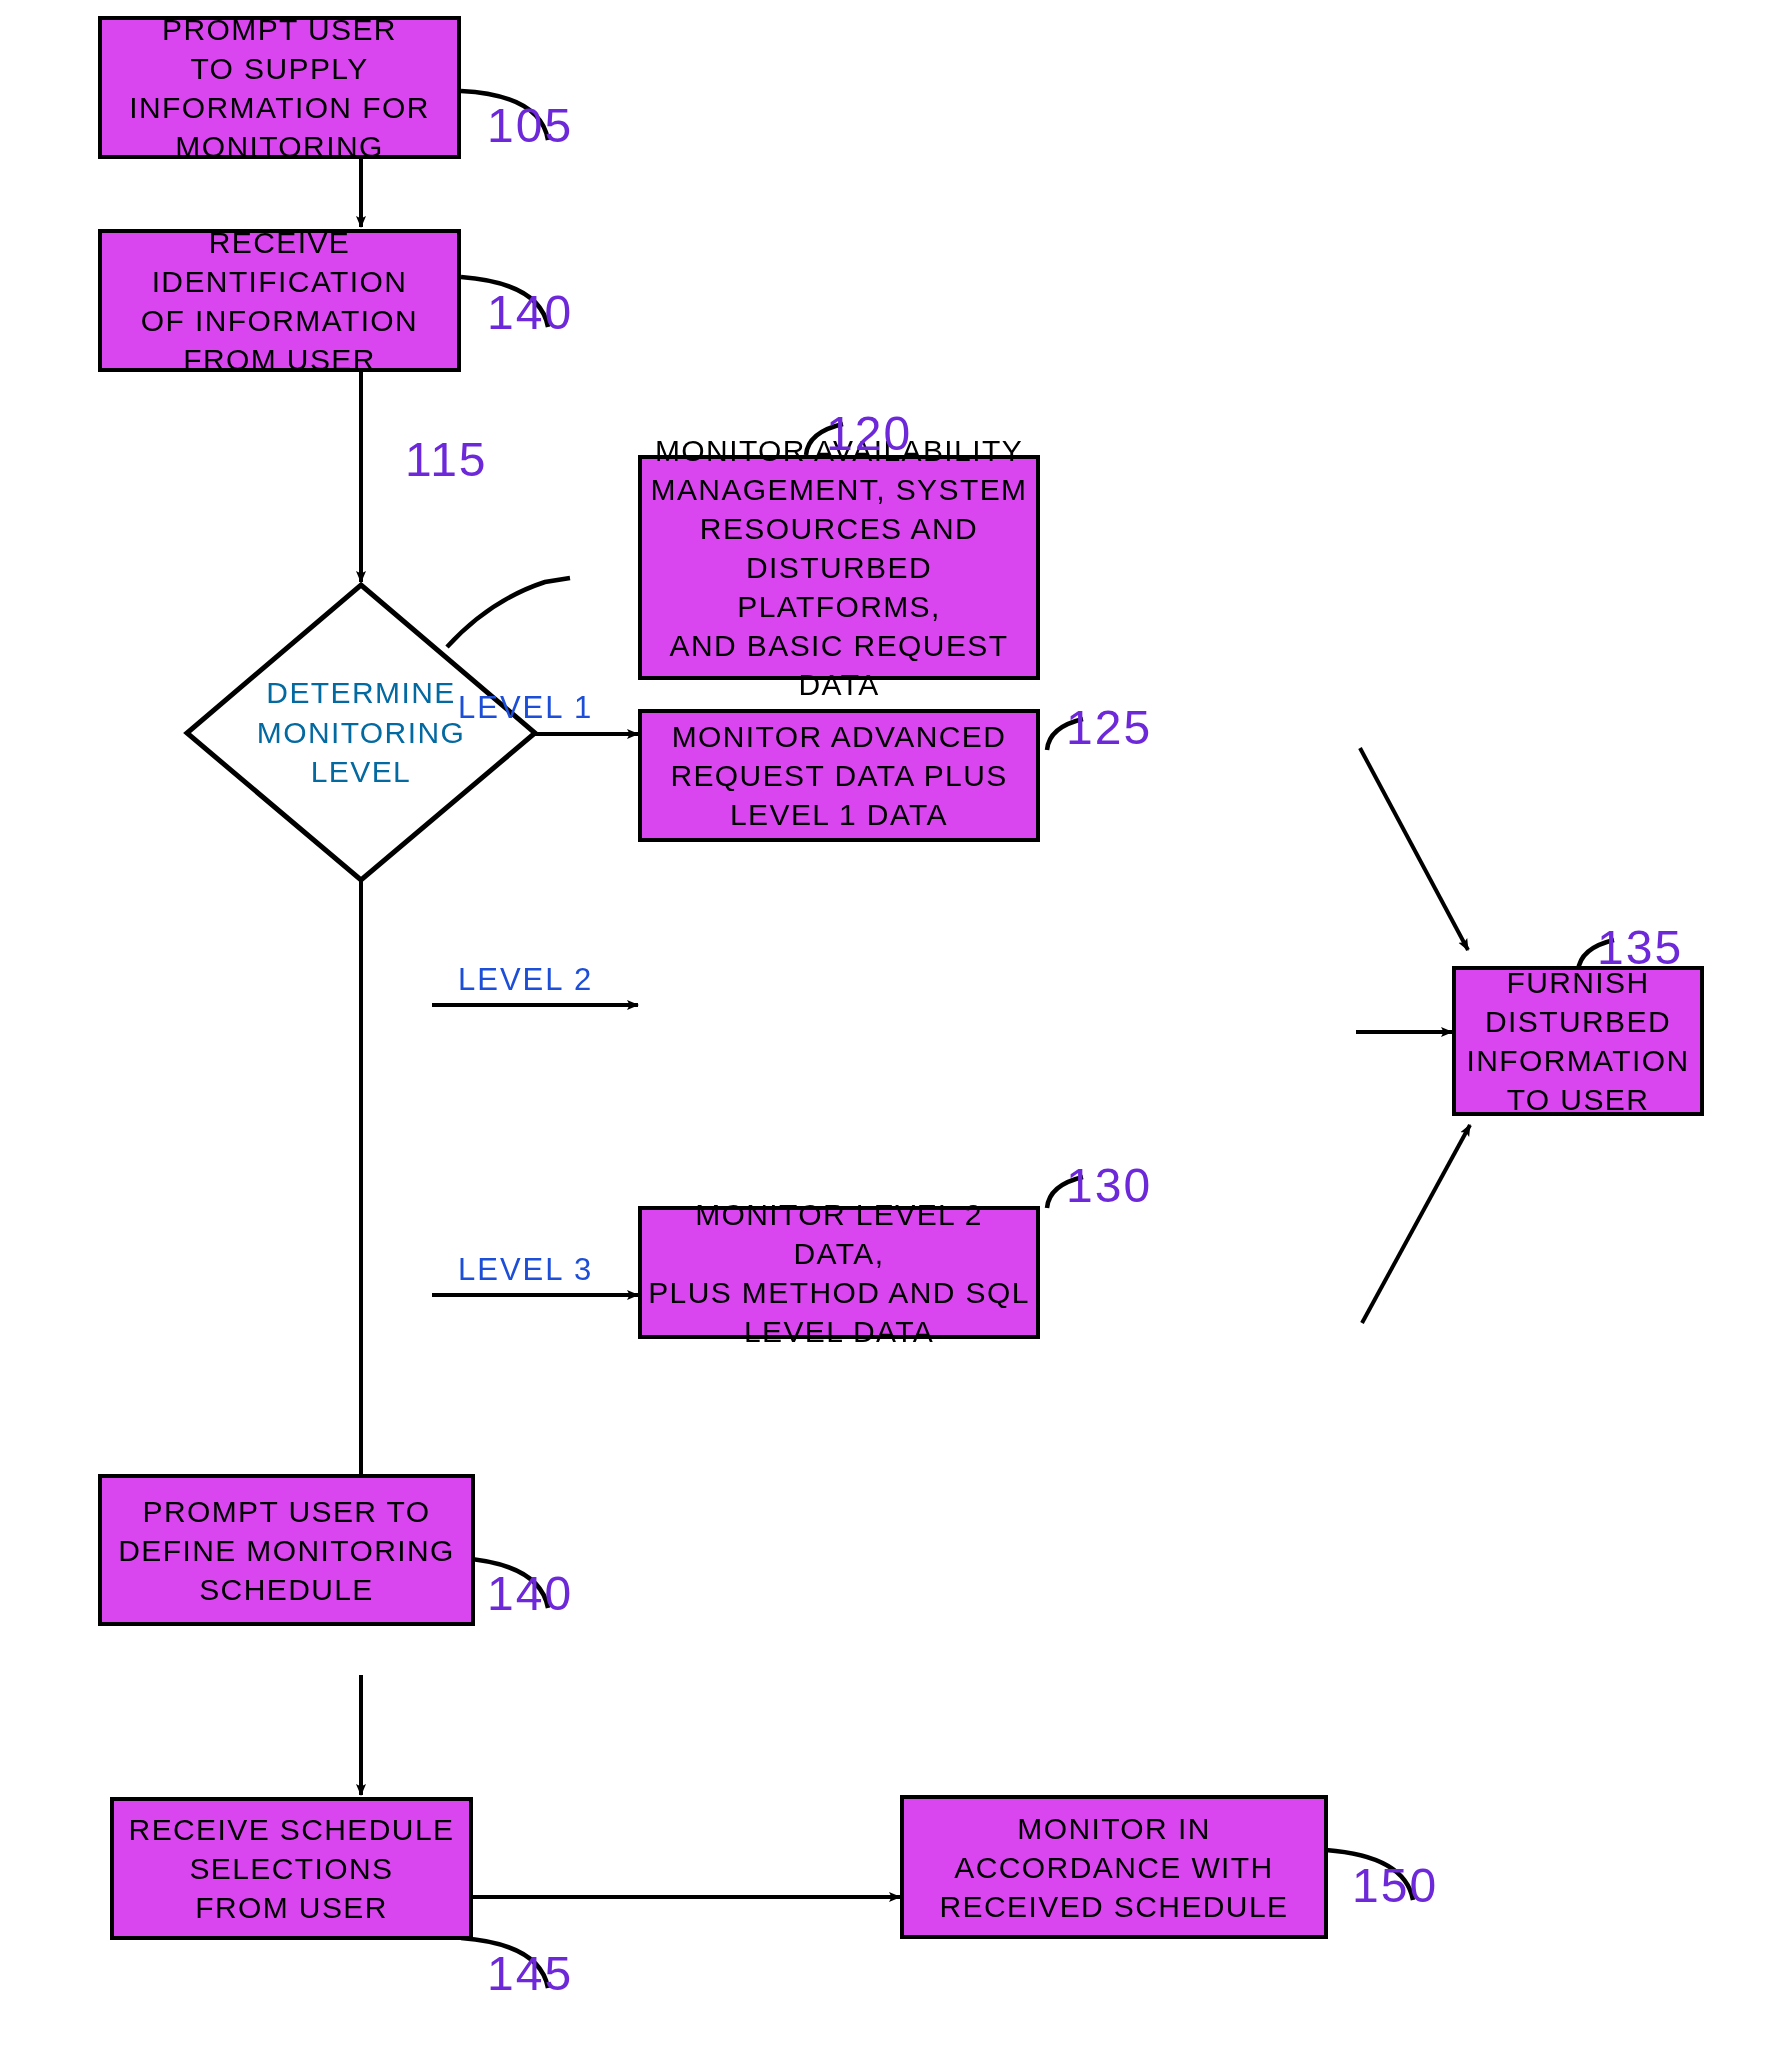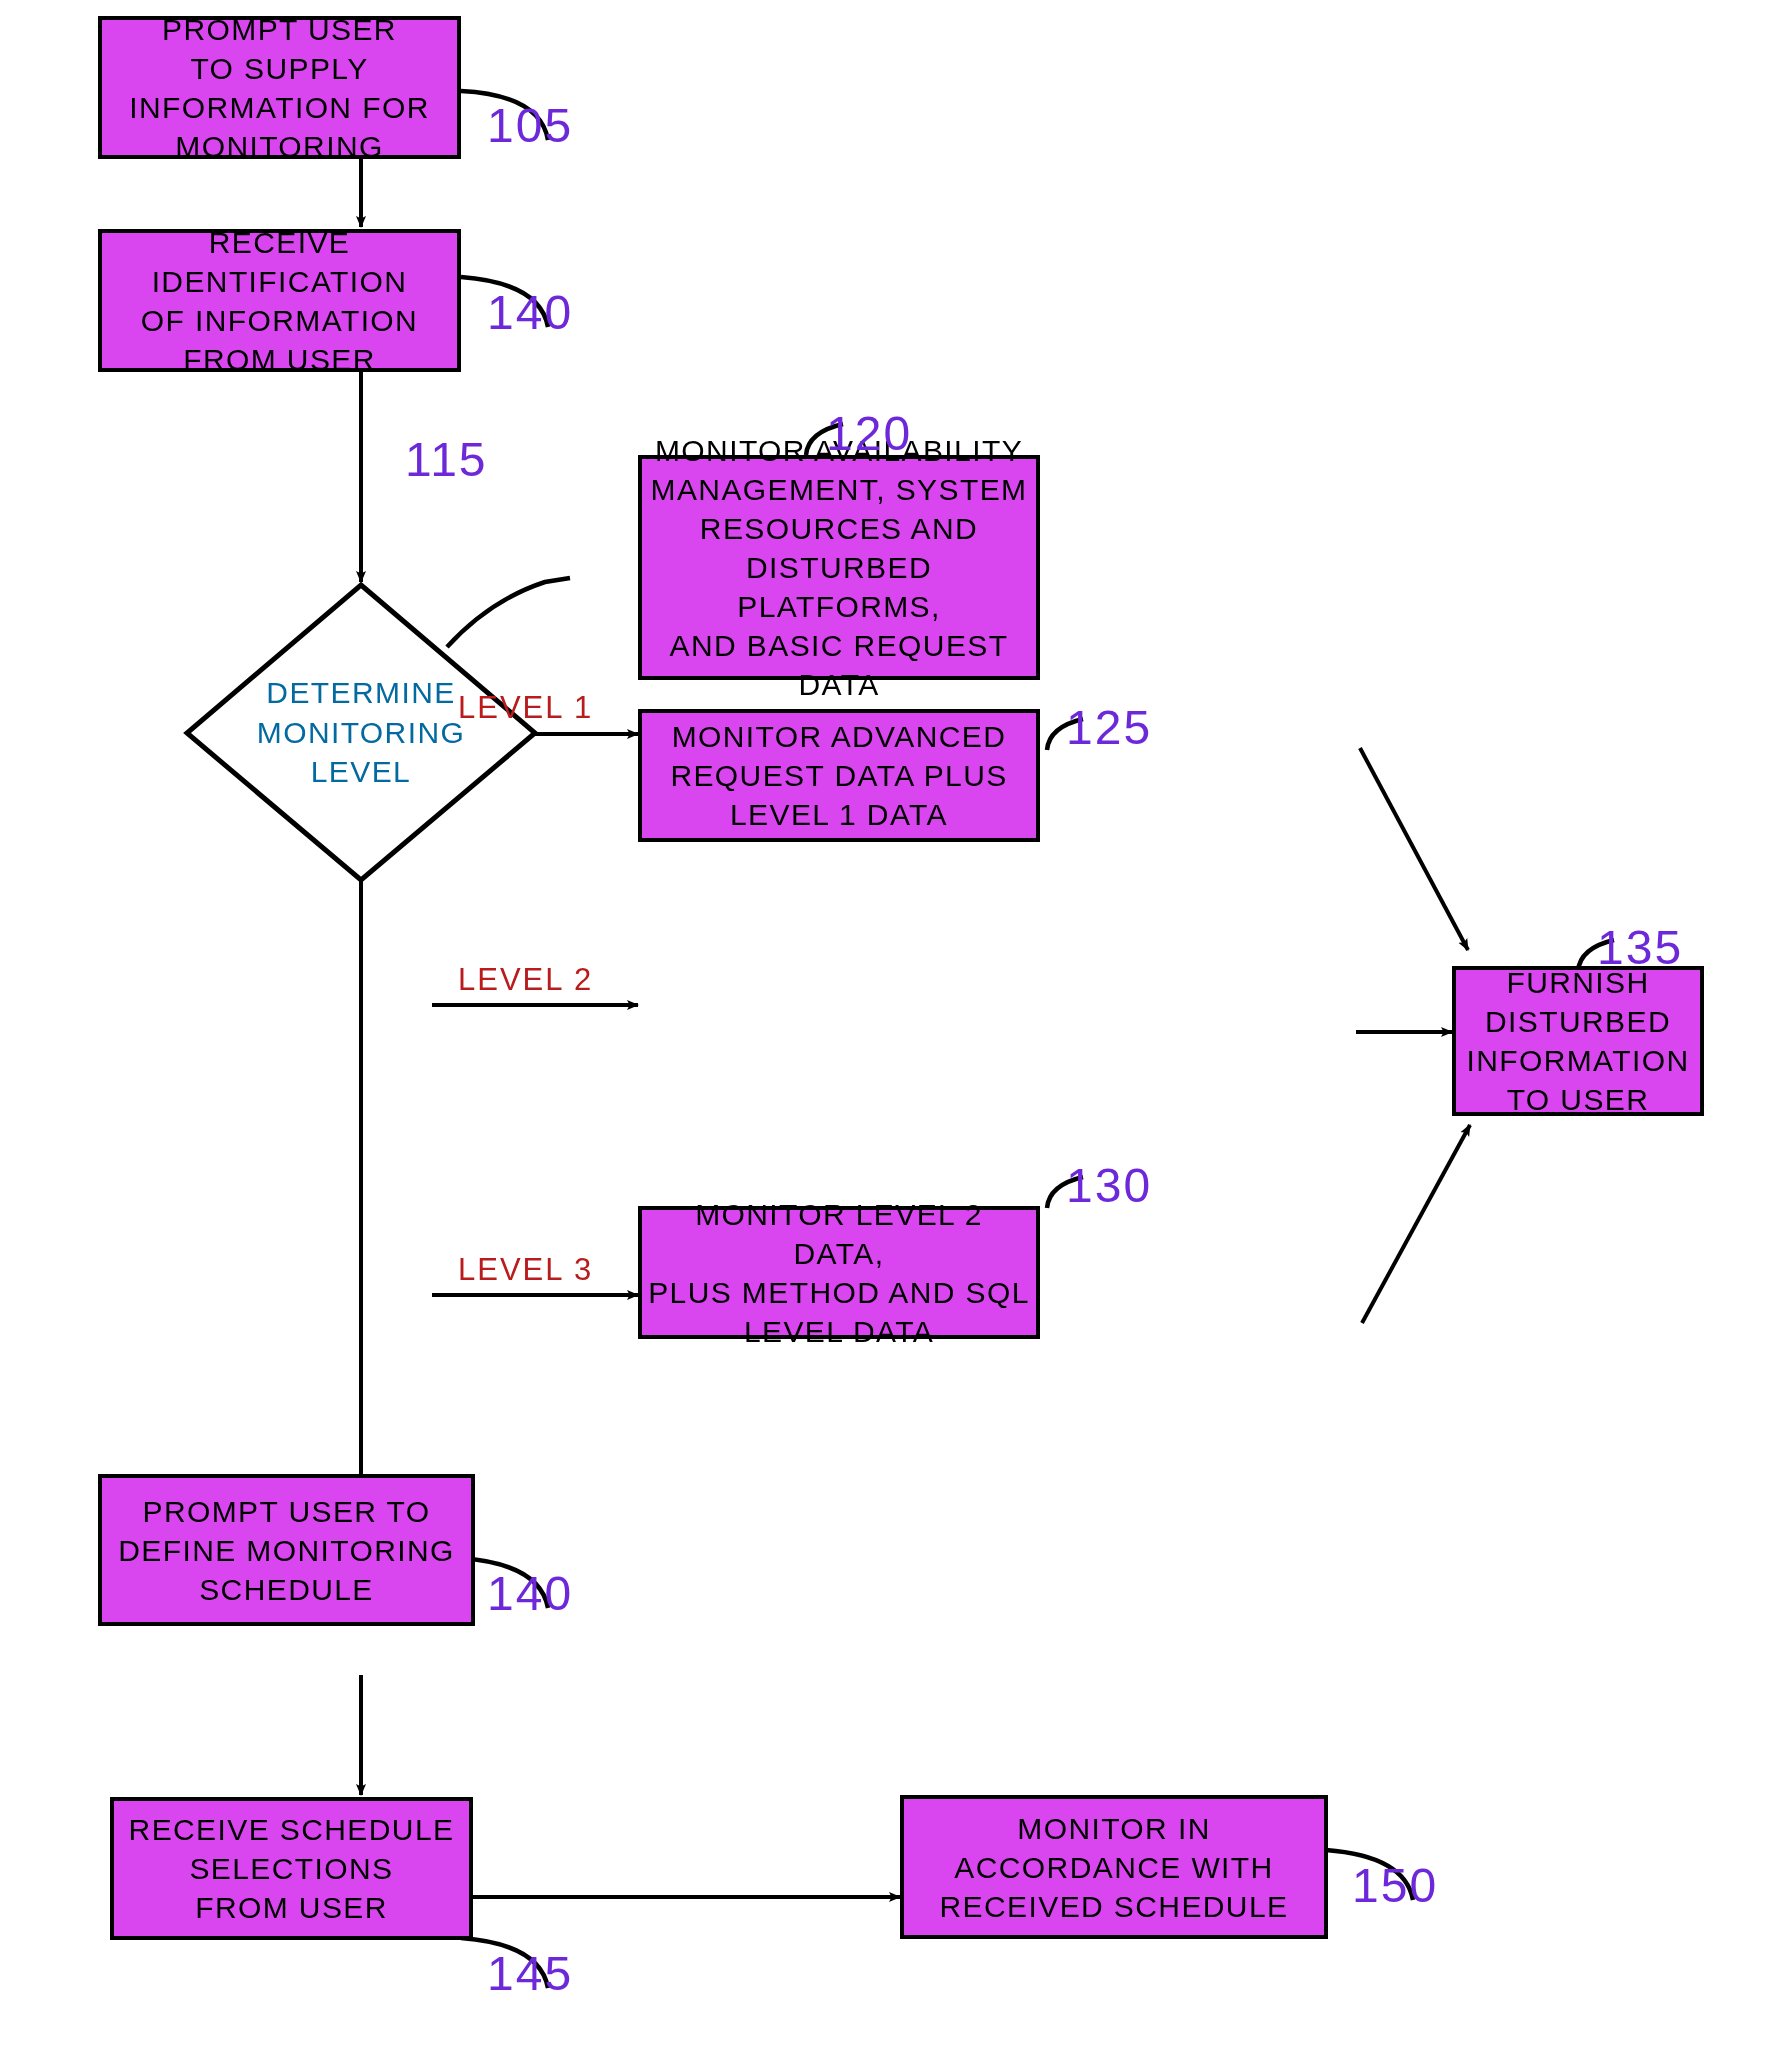--- a/index.html
+++ b/index.html
@@ -67,21 +67,21 @@
     position: absolute;
     font-size: 48px;
     letter-spacing: 2px;
     color: #6d28d9;
     white-space: nowrap;
   }
   .edgelabel {
     position: absolute;
     font-size: 31px;
     letter-spacing: 2px;
-    color: #b91c1c;
+    color: #1d4ed8;
     white-space: nowrap;
   }
 </style>
 </head>
 <body>
 
 <div id="canvas">
 
   <svg class="layer" viewBox="0 0 1786 2068">
     <defs>

